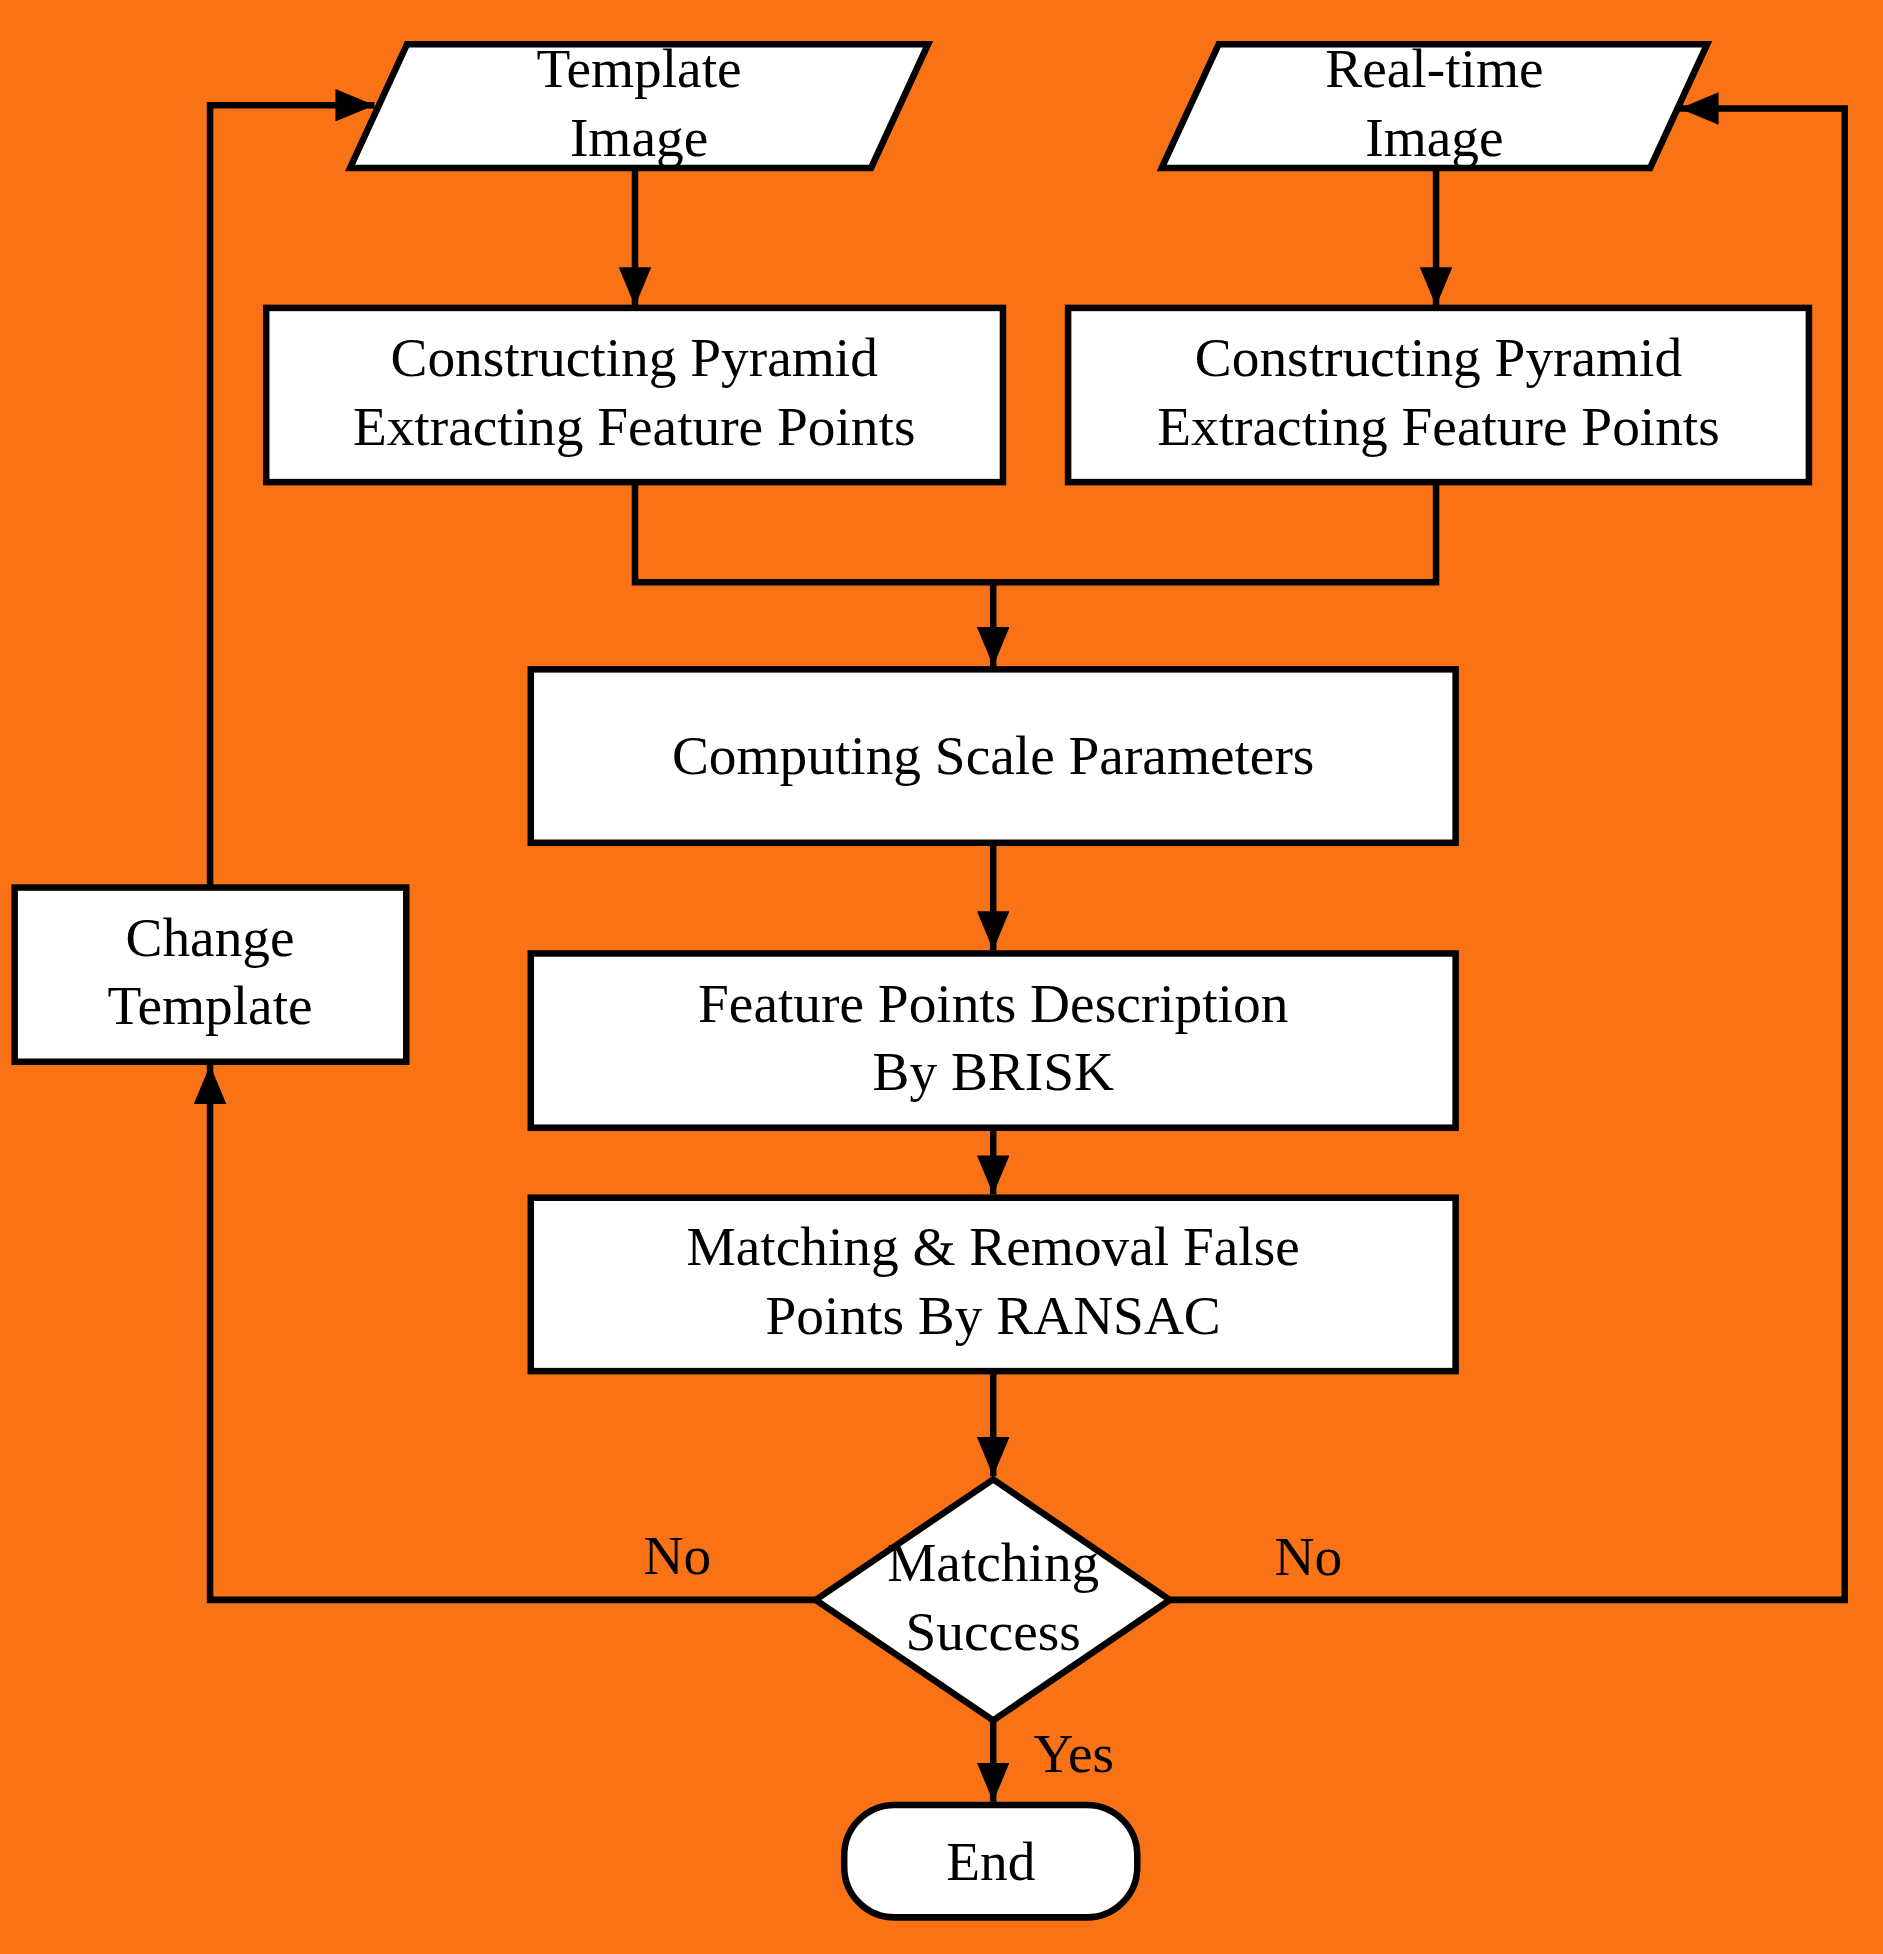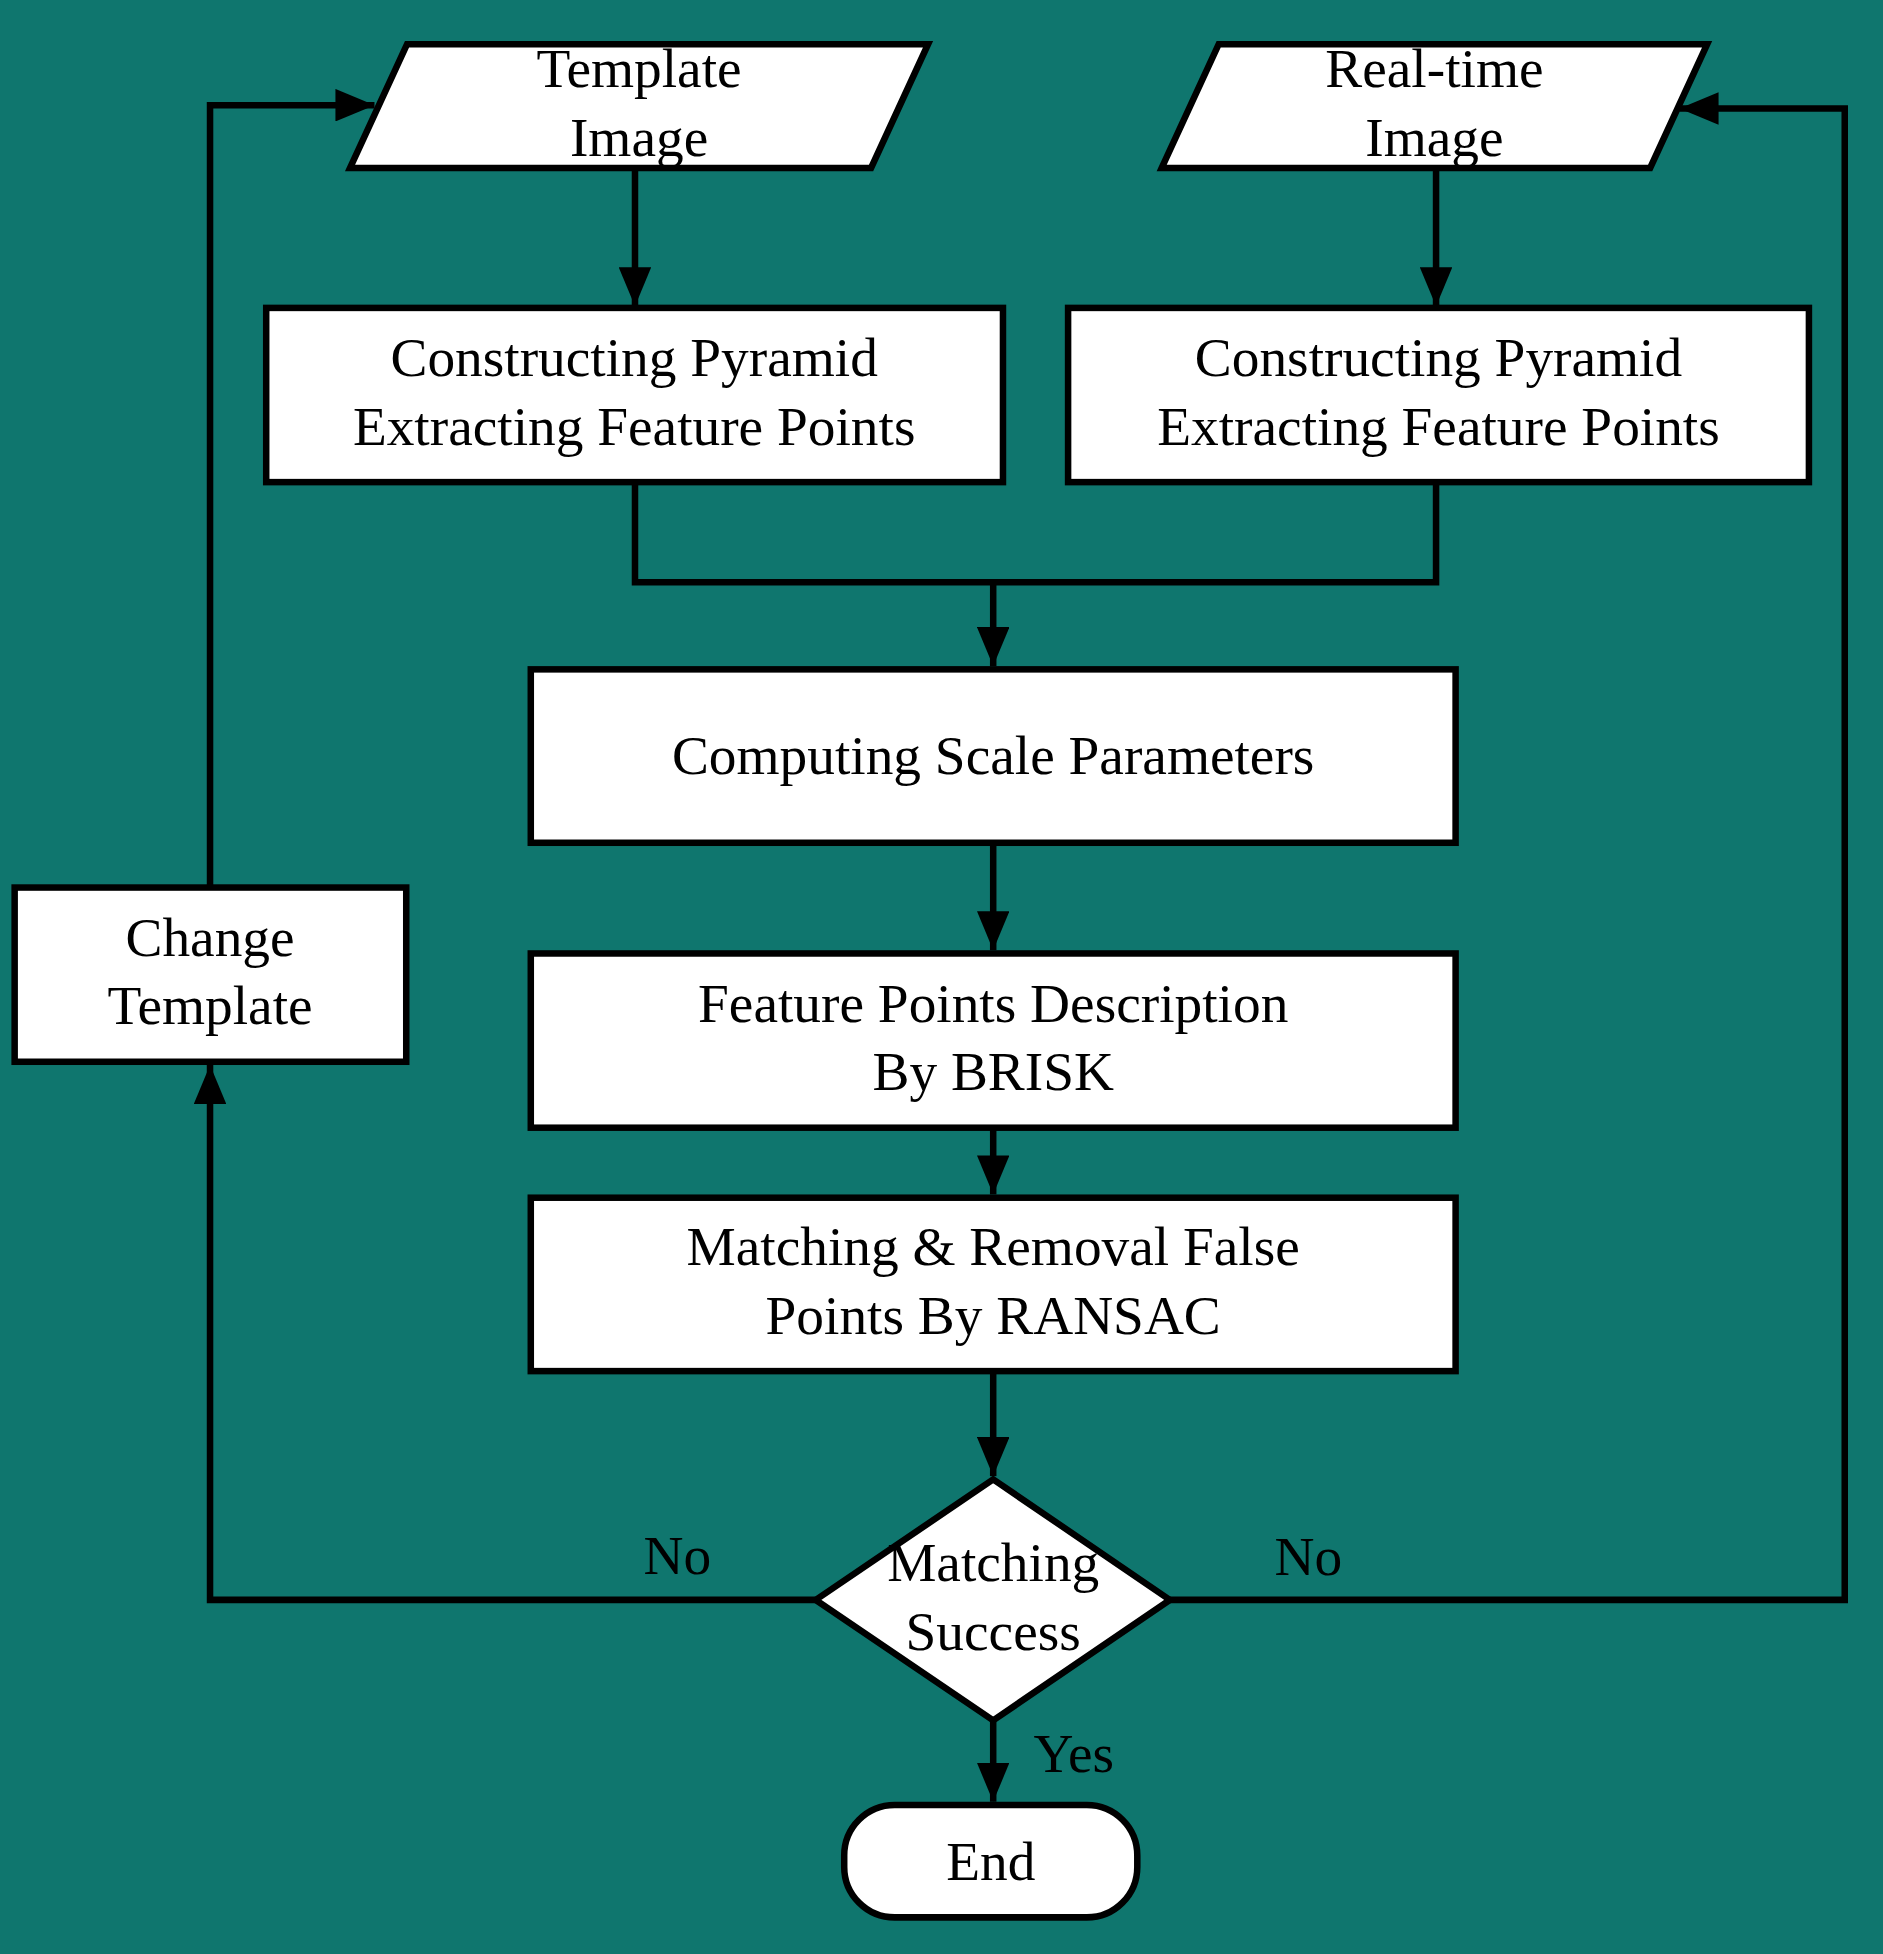--- a/index.html
+++ b/index.html
@@ -4,21 +4,21 @@
 <style>
   html, body {
     margin: 0;
     padding: 0;
     background: #ffffff;
   }
   .canvas {
     position: relative;
     width: 1883px;
     height: 1955px;
-    background: #0f766e;
+    background: #f97316;
     font-family: "Liberation Serif", "DejaVu Serif", serif;
   }
   svg.flowchart {
     position: absolute;
     left: 0;
     top: 0;
     width: 1883px;
     height: 1955px;
   }
   .edge {

